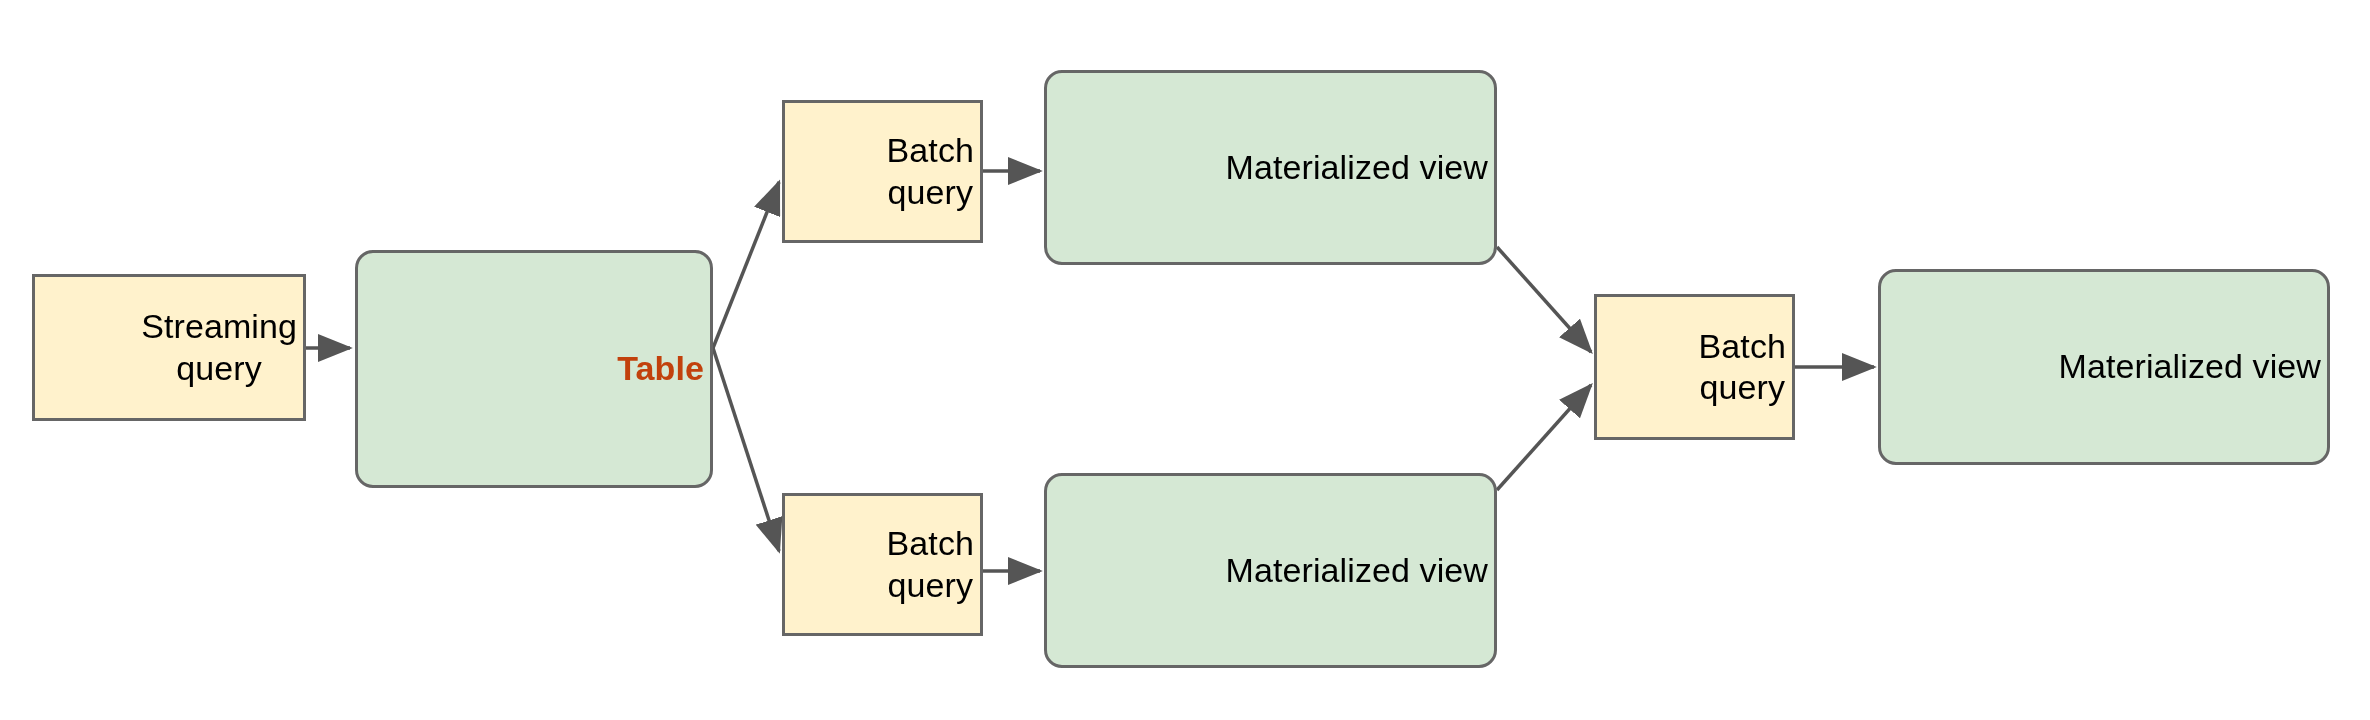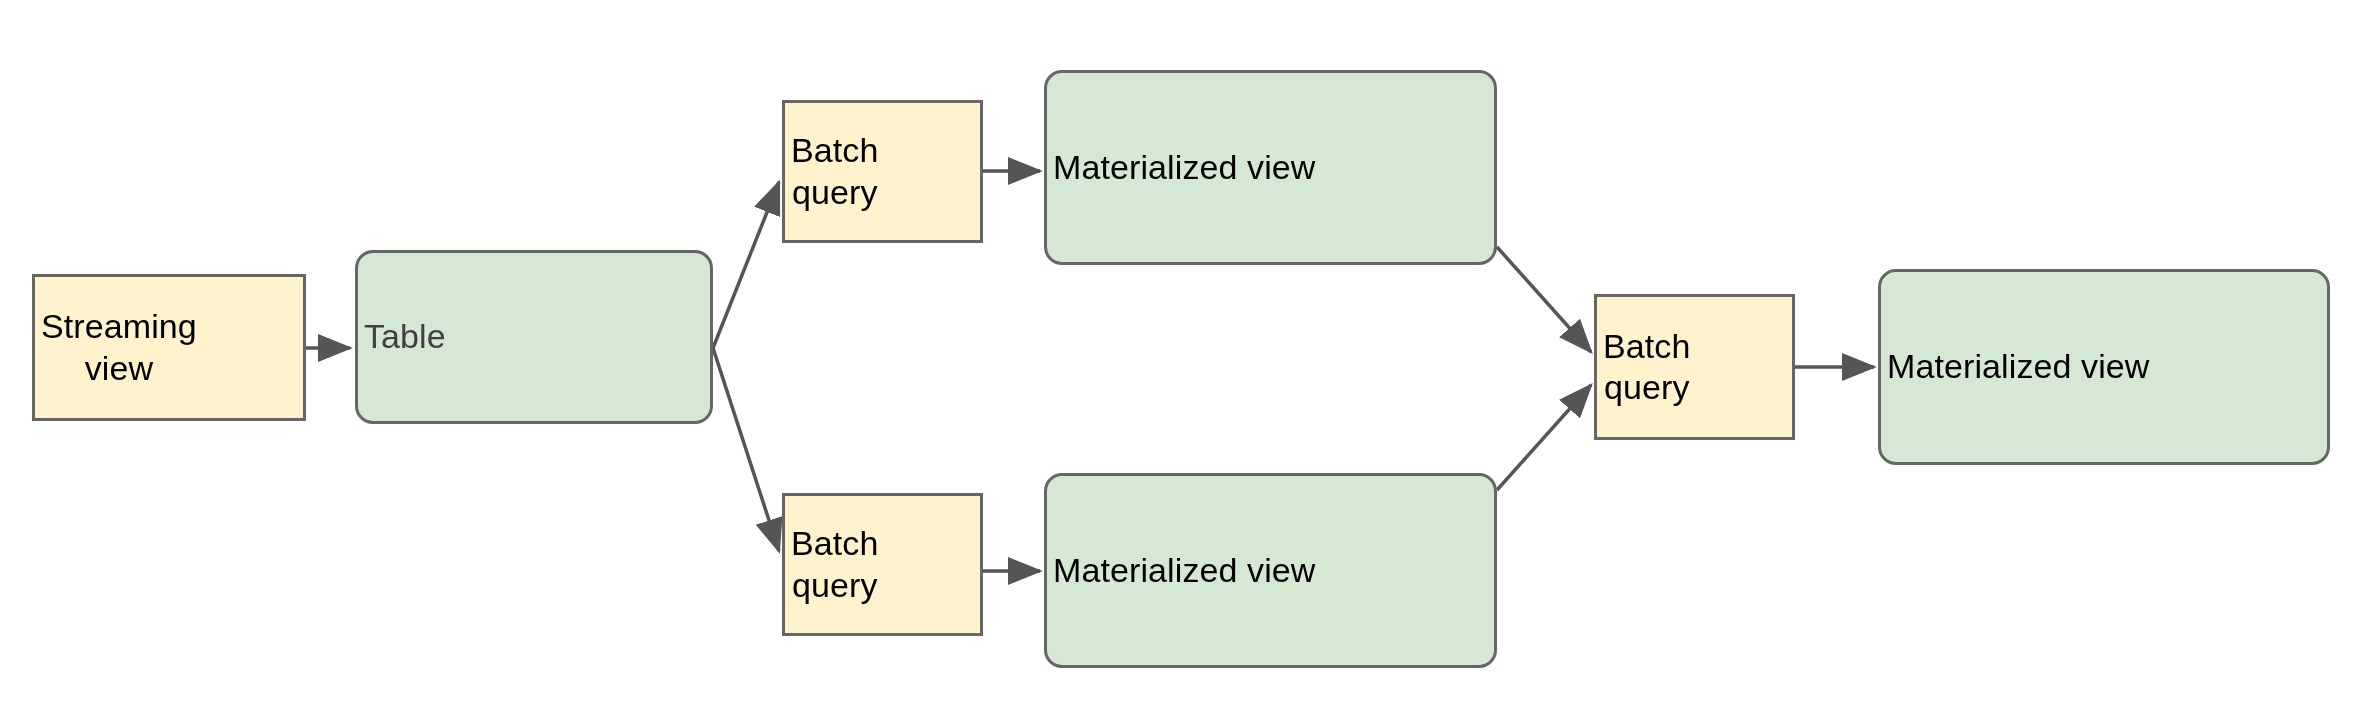--- a/index.html
+++ b/index.html
@@ -23,21 +23,21 @@
     top: 0;
     width: 2370px;
     height: 720px;
     pointer-events: none;
   }
   .node {
     position: absolute;
     box-sizing: border-box;
     display: flex;
     align-items: center;
-    justify-content: flex-start;
+    justify-content: flex-end;
     text-align: center;
     color: #000000;
     line-height: 1.22;
     font-size: 34px;
     letter-spacing: 0.1px;
     z-index: 2;
   }
   .node.process {
     background: #fff2cc;
     border: 3px solid #666666;
@@ -78,24 +78,24 @@
 
     <line x1="1497" y1="247" x2="1591" y2="352" stroke="#555555" stroke-width="3.5" marker-end="url(#arrowhead)"></line>
 
     <line x1="1497" y1="490" x2="1591" y2="385" stroke="#555555" stroke-width="3.5" marker-end="url(#arrowhead)"></line>
 
     <line x1="1795" y1="367" x2="1874" y2="367" stroke="#555555" stroke-width="3.5" marker-end="url(#arrowhead)"></line>
   </svg>
 
   <div class="node process" style="left: 32px; top: 274px; width: 274px; height: 147px; background: rgb(255, 242, 204); border-color: rgb(102, 102, 102); color: rgb(0, 0, 0);">
     <span class="label">Streaming
-view</span>
+query</span>
   </div>
 
-  <div class="node store" style="left: 355px; top: 250px; width: 358px; height: 174px; background: rgb(213, 232, 212); border-color: rgb(102, 102, 102); color: #404040;">
+  <div class="node store" style="left: 355px; top: 250px; width: 358px; height: 238px; background: rgb(213, 232, 212); border-color: rgb(102, 102, 102); color: #c2410c; font-weight: bold;">
     <span class="label">Table</span>
   </div>
 
   <div class="node process" style="left: 782px; top: 100px; width: 201px; height: 143px; background: rgb(255, 242, 204); border-color: rgb(102, 102, 102); color: rgb(0, 0, 0);">
     <span class="label">Batch
 query</span>
   </div>
 
   <div class="node store" style="left: 1044px; top: 70px; width: 453px; height: 195px; background: rgb(213, 232, 212); border-color: rgb(102, 102, 102); color: rgb(0, 0, 0);">
     <span class="label">Materialized view</span>

